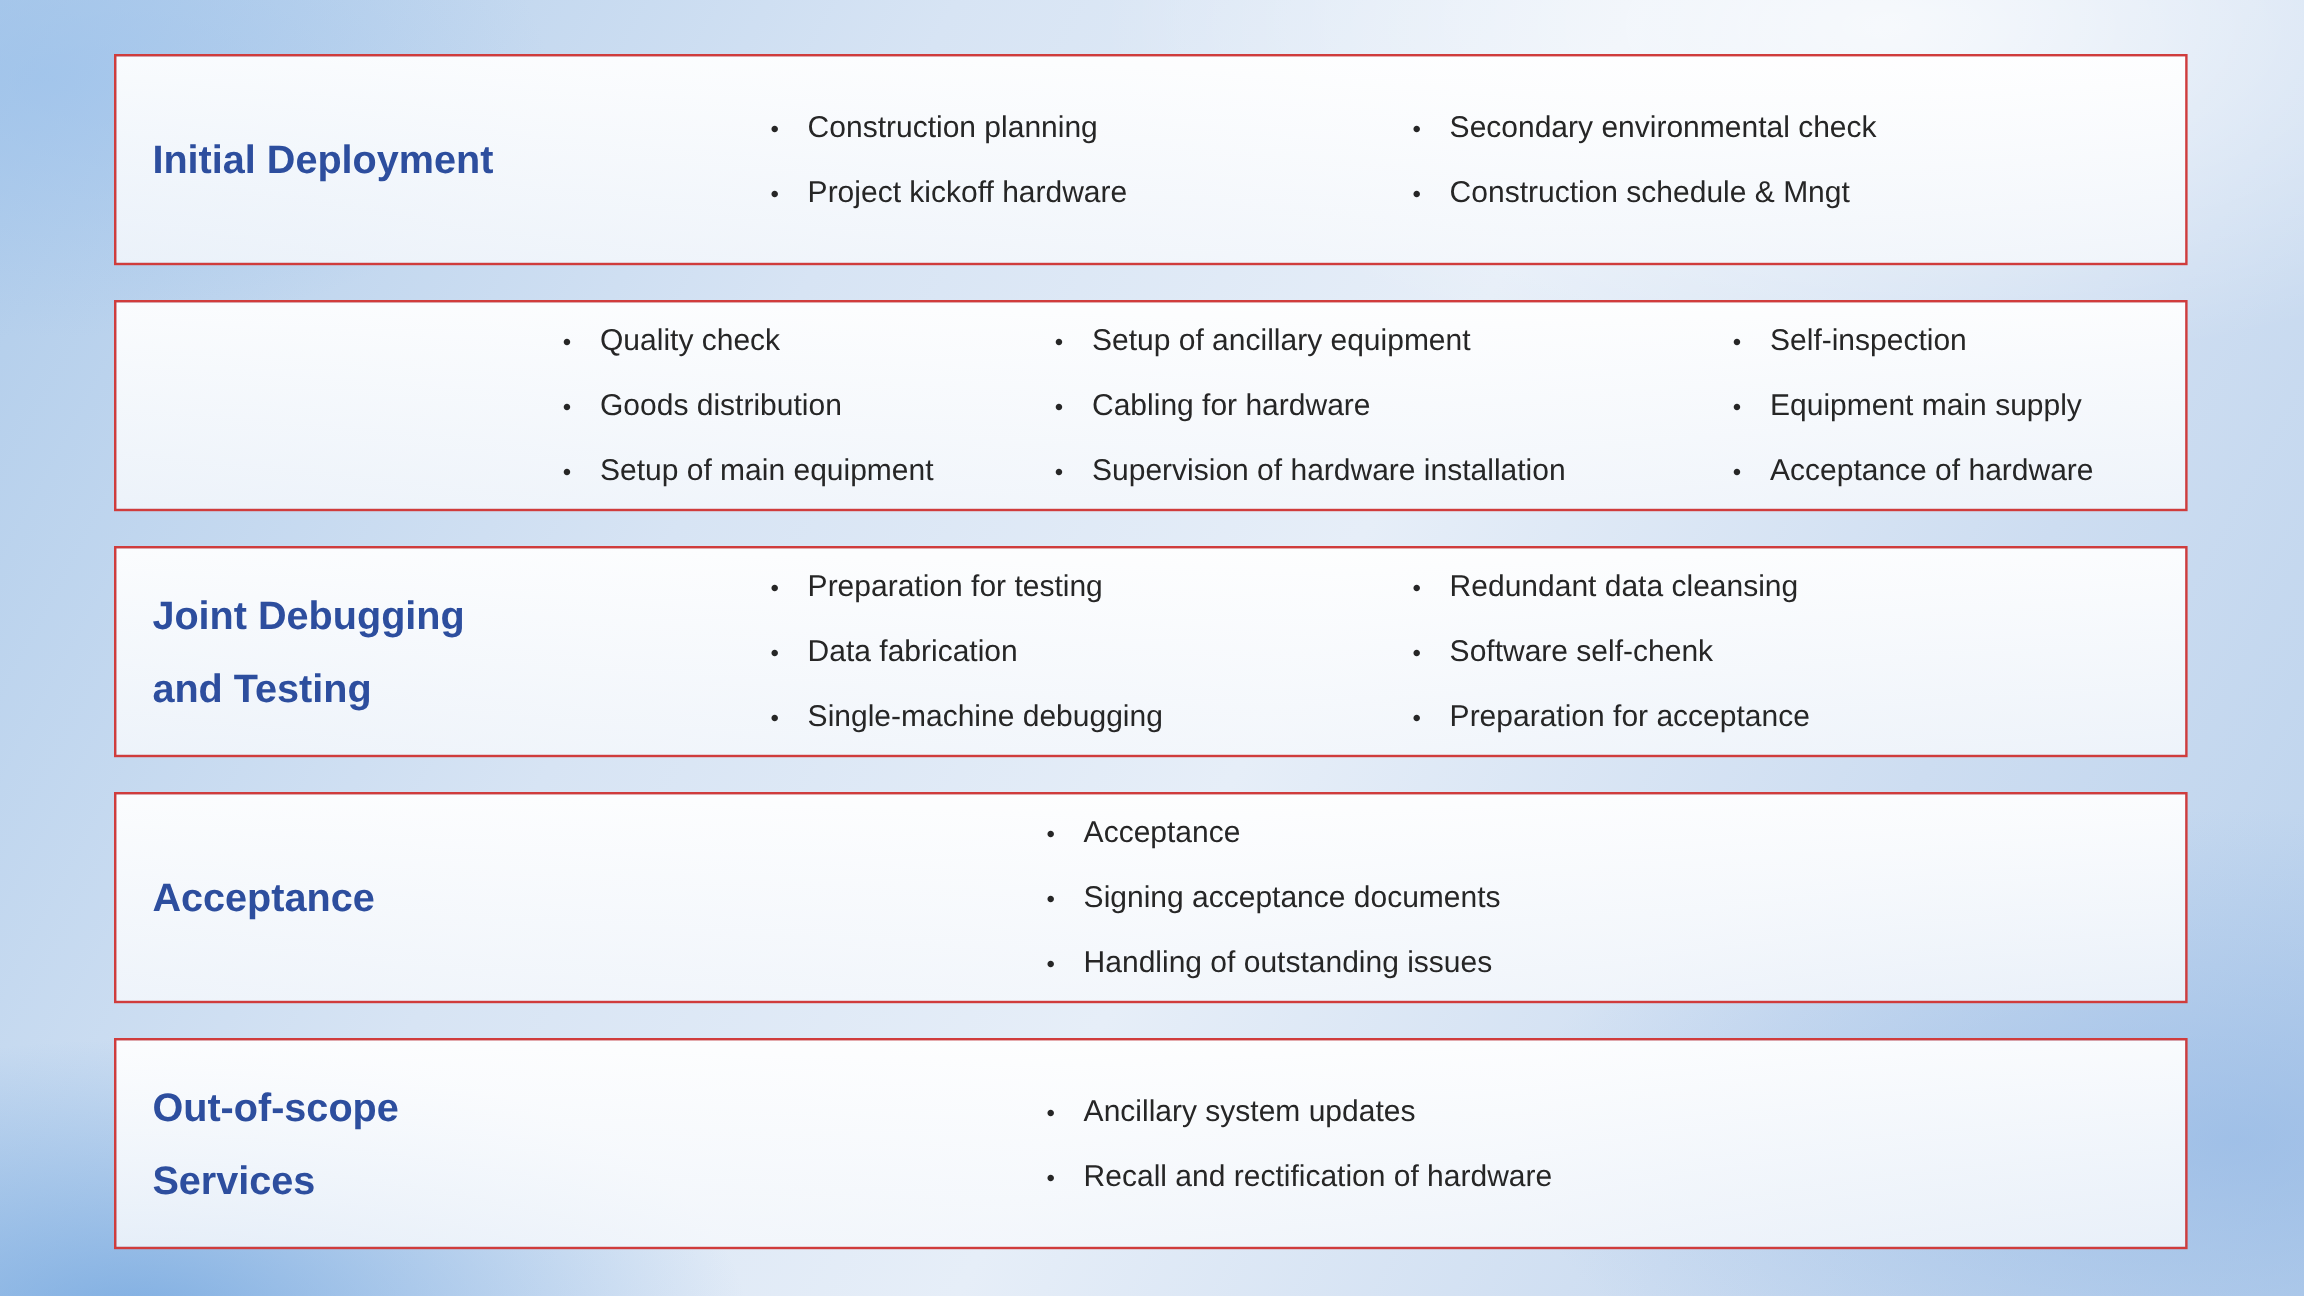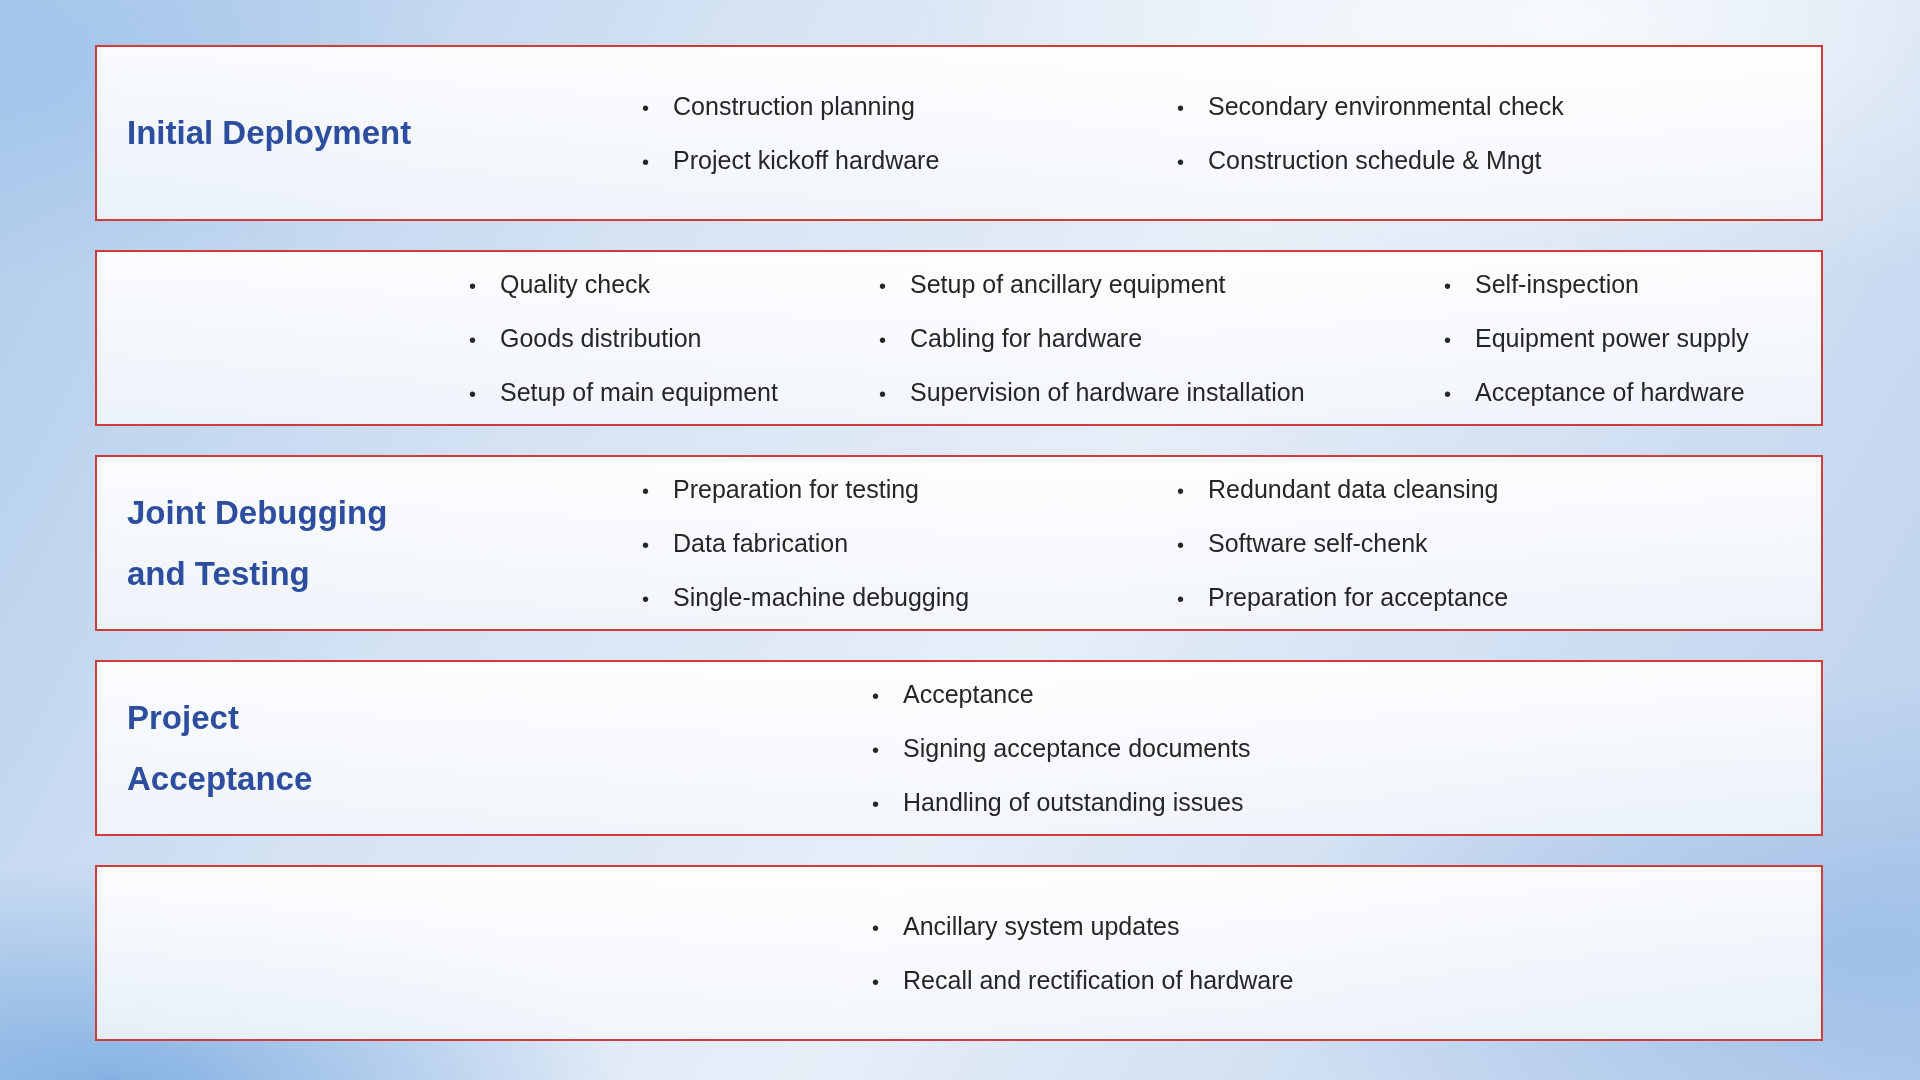--- a/index.html
+++ b/index.html
@@ -142,21 +142,21 @@
             <span class="txt">Supervision of hardware installation</span>
           </div>
         </div>
         <div class="col">
           <div class="item">
             <span class="dot">•</span>
             <span class="txt">Self-inspection</span>
           </div>
           <div class="item">
             <span class="dot">•</span>
-            <span class="txt">Equipment power supply</span>
+            <span class="txt">Equipment main supply</span>
           </div>
           <div class="item">
             <span class="dot">•</span>
             <span class="txt">Acceptance of hardware</span>
           </div>
         </div>
       </div>
   </section>
 
   <section class="card">
@@ -191,21 +191,20 @@
           <div class="item">
             <span class="dot">•</span>
             <span class="txt">Preparation for acceptance</span>
           </div>
         </div>
       </div>
   </section>
 
   <section class="card">
     <h2 class="card-title">
-        <span class="title-line">Project</span>
         <span class="title-line">Acceptance</span>
       </h2>
     <div class="cols">
         <div class="col">
           <div class="item">
             <span class="dot">•</span>
             <span class="txt">Acceptance</span>
           </div>
           <div class="item">
             <span class="dot">•</span>
@@ -213,20 +212,24 @@
           </div>
           <div class="item">
             <span class="dot">•</span>
             <span class="txt">Handling of outstanding issues</span>
           </div>
         </div>
       </div>
   </section>
 
   <section class="card">
+    <h2 class="card-title">
+        <span class="title-line">Out-of-scope</span>
+        <span class="title-line">Services</span>
+      </h2>
     <div class="cols">
         <div class="col">
           <div class="item">
             <span class="dot">•</span>
             <span class="txt">Ancillary system updates</span>
           </div>
           <div class="item">
             <span class="dot">•</span>
             <span class="txt">Recall and rectification of hardware</span>
           </div>

